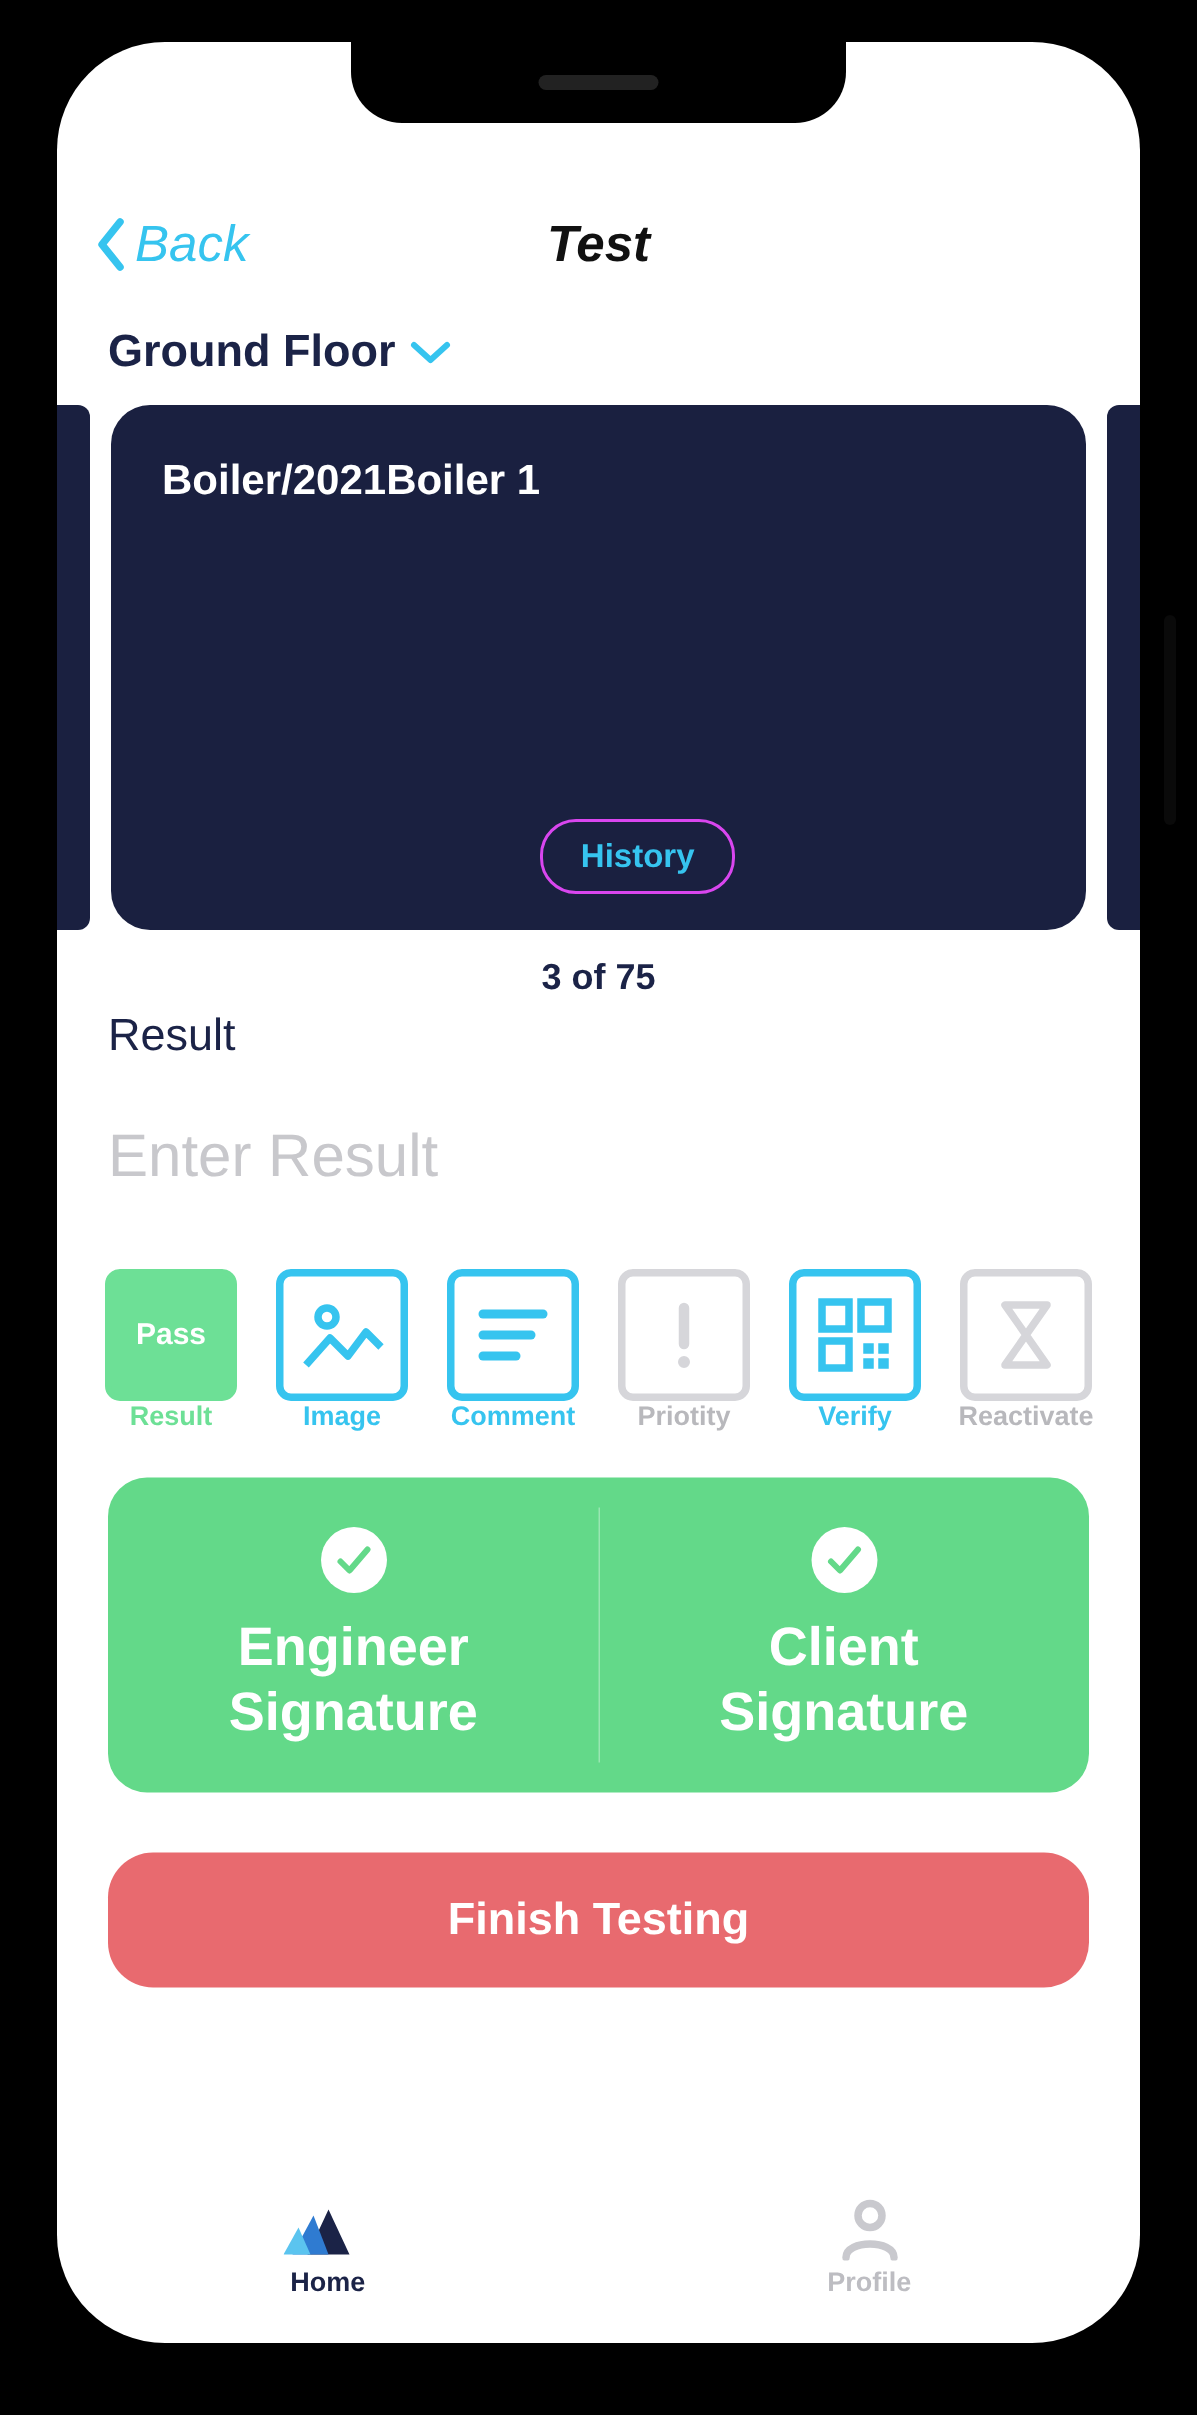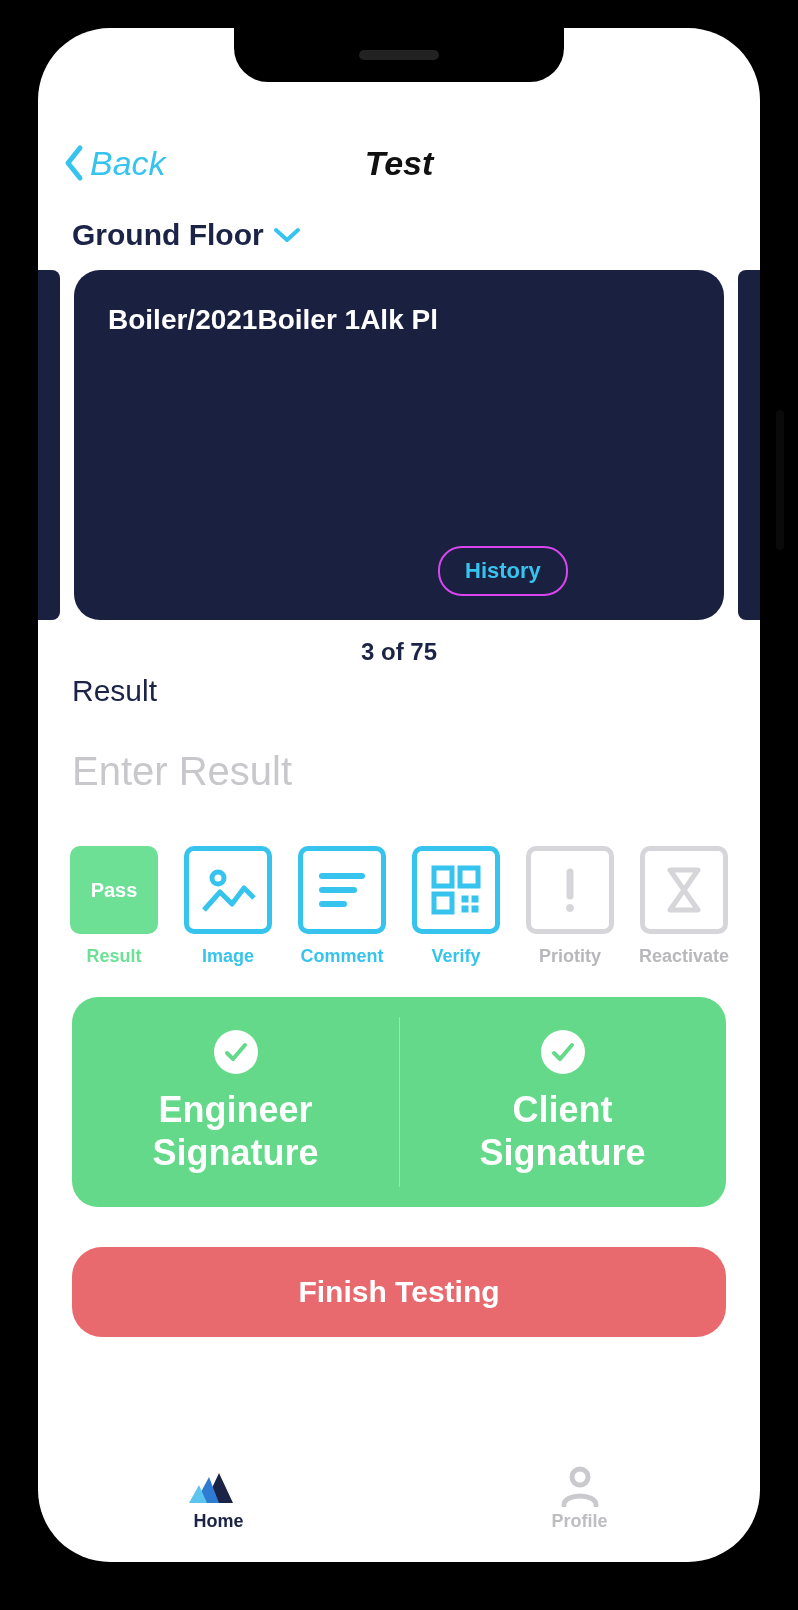--- a/index.html
+++ b/index.html
@@ -151,21 +151,20 @@
   .actions {
     margin: 40px 26px 0 26px;
     display: flex;
     justify-content: space-between;
   }
   .act {
     width: 100px;
     display: flex;
     flex-direction: column;
     align-items: center;
-    gap: 12px;
     cursor: pointer;
   }
   .act .box {
     width: 88px; height: 88px;
     border-radius: 10px;
     display: flex;
     align-items: center;
     justify-content: center;
   }
   .act .lbl { font-size: 18px; font-weight: 700; }
@@ -272,21 +271,20 @@
           <polyline points="4,6 15,16 26,6" fill="none" stroke="#36c4ef" stroke-width="4" stroke-linecap="round" stroke-linejoin="round"></polyline>
         </svg>
       </div>
 
       <div class="card-row">
         <div class="card-peek left"></div>
         <div class="card-peek right"></div>
         <div class="card">
           <div class="card-line">Boiler/2021</div>
           <div class="card-line">Boiler 1</div>
-          <div class="card-line">Alk Pl</div>
           <div class="history-btn">History</div>
         </div>
       </div>
 
       <div class="counter">3 of 75</div>
 
       <div class="sect-label">Result</div>
 
       <input class="result-input" type="text" placeholder="Enter Result" style="">
 
@@ -311,50 +309,50 @@
 
         <div class="act cyan">
           <div class="box">
             <svg width="56" height="56" viewBox="0 0 56 56" fill="none">
               <line x1="8" y1="14" x2="48" y2="14" stroke-width="6" stroke-linecap="round"></line>
               <line x1="8" y1="28" x2="40" y2="28" stroke-width="6" stroke-linecap="round"></line>
               <line x1="8" y1="42" x2="30" y2="42" stroke-width="6" stroke-linecap="round"></line>
             </svg>
           </div>
           <div class="lbl">Comment</div>
+        </div>
+
+        <div class="act grey">
+          <div class="box">
+            <svg width="56" height="56" viewBox="0 0 56 56" fill="none">
+              <line x1="28" y1="10" x2="28" y2="34" stroke-width="7" stroke-linecap="round"></line>
+              <circle cx="28" cy="46" r="3.5" fill="#d6d6da" stroke="none"></circle>
+            </svg>
+          </div>
+          <div class="lbl">Priotity</div>
         </div>
 
         <div class="act cyan">
           <div class="box">
             <svg width="56" height="56" viewBox="0 0 56 56" fill="none">
               <rect x="6" y="6" width="18" height="18" stroke-width="5"></rect>
               <rect x="32" y="6" width="18" height="18" stroke-width="5"></rect>
               <rect x="6" y="32" width="18" height="18" stroke-width="5"></rect>
               <rect x="34" y="34" width="6" height="6" fill="#36c4ef" stroke="none"></rect>
               <rect x="44" y="34" width="6" height="6" fill="#36c4ef" stroke="none"></rect>
               <rect x="34" y="44" width="6" height="6" fill="#36c4ef" stroke="none"></rect>
               <rect x="44" y="44" width="6" height="6" fill="#36c4ef" stroke="none"></rect>
             </svg>
           </div>
           <div class="lbl">Verify</div>
         </div>
 
         <div class="act grey">
           <div class="box">
             <svg width="56" height="56" viewBox="0 0 56 56" fill="none">
-              <line x1="28" y1="10" x2="28" y2="34" stroke-width="7" stroke-linecap="round"></line>
-              <circle cx="28" cy="46" r="3.5" fill="#d6d6da" stroke="none"></circle>
-            </svg>
-          </div>
-          <div class="lbl">Priotity</div>
-        </div>
-
-        <div class="act grey">
-          <div class="box">
-            <svg width="56" height="56" viewBox="0 0 56 56" fill="none">
               <path d="M14 8 H42 L28 28 L42 48 H14 L28 28 Z" stroke-width="5" stroke-linejoin="round"></path>
             </svg>
           </div>
           <div class="lbl">Reactivate</div>
         </div>
       </div>
 
       <div class="sigs">
         <div class="sep"></div>
         <div class="sig">

